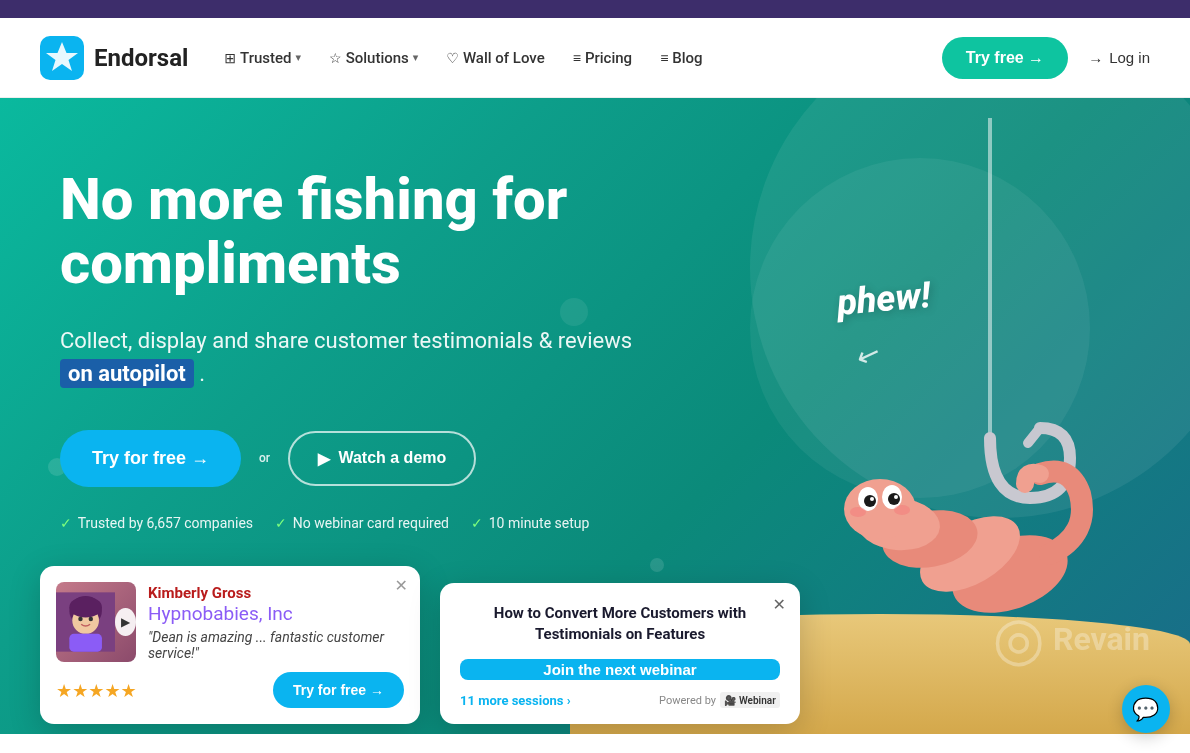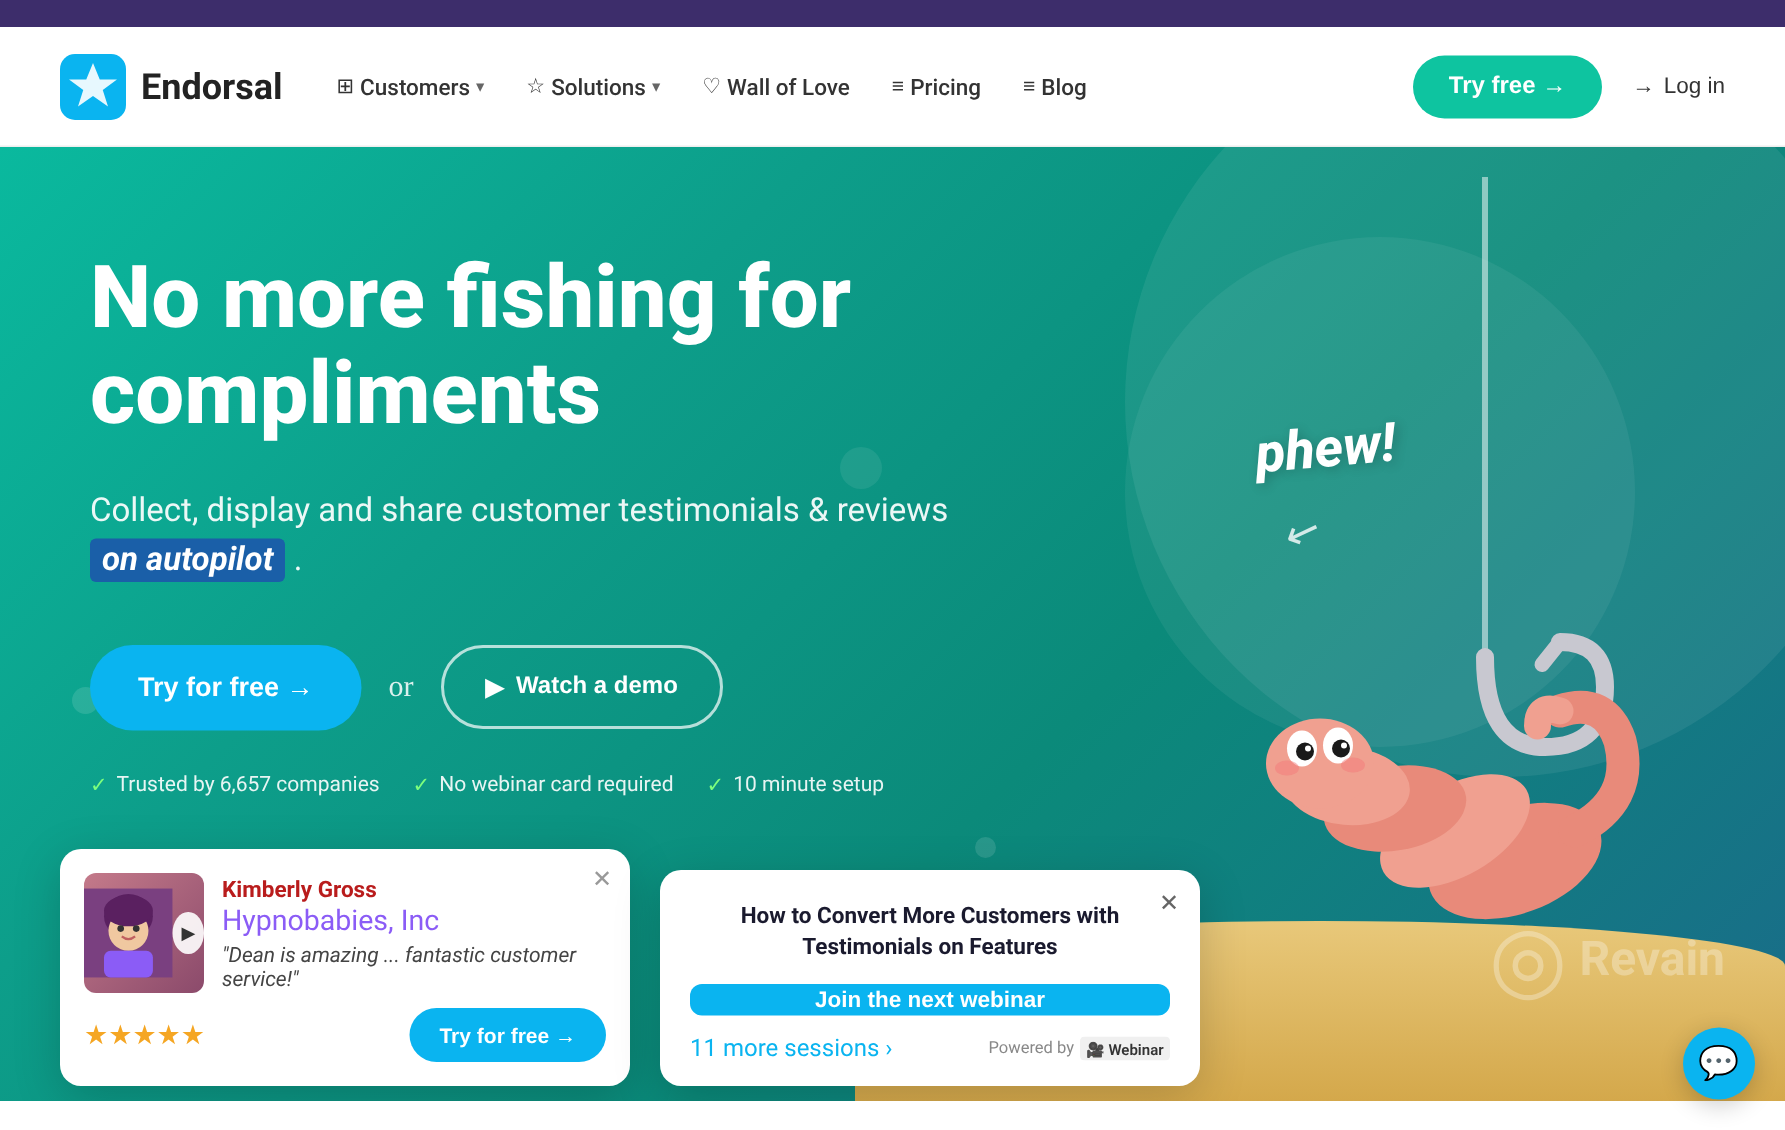--- a/index.html
+++ b/index.html
@@ -126,21 +126,20 @@
       font-weight: 400;
       line-height: 1.5;
       margin-bottom: 40px;
     }
     .hero-subtitle .highlight {
       background: #1a5fa8;
       color: #fff;
       padding: 2px 8px;
       border-radius: 4px;
       font-weight: 700;
-      font-style: italic;
     }
     .hero-cta-row {
       display: flex;
       align-items: center;
       gap: 18px;
       margin-bottom: 28px;
     }
     .btn-hero-try {
       background: #0ab4f0;
       color: #fff;
@@ -149,23 +148,22 @@
       padding: 18px 32px;
       font-size: 18px;
       font-weight: 700;
       cursor: pointer;
       display: flex;
       align-items: center;
       gap: 8px;
     }
     .or-text {
       color: rgba(255,255,255,0.85);
-      font-size: 20px;
+      font-size: 12px;
       font-weight: 500;
-      font-family: Liberation Serif, serif;
     }
     .btn-watch-demo {
       background: transparent;
       color: #fff;
       border: 2px solid rgba(255,255,255,0.7);
       border-radius: 50px;
       padding: 16px 28px;
       font-size: 16px;
       font-weight: 600;
       cursor: pointer;
@@ -415,23 +413,23 @@
       cursor: pointer;
       text-align: center;
       margin-bottom: 12px;
     }
     .webinar-footer {
       display: flex;
       align-items: center;
       justify-content: space-between;
     }
     .webinar-sessions {
-      font-size: 16px;
+      font-size: 13px;
       color: #0ab4f0;
-      font-weight: 400;
+      font-weight: 700;
       text-align: center;
     }
     .powered-by {
       font-size: 11px;
       color: #888;
       display: flex;
       align-items: center;
       gap: 4px;
     }
 
@@ -487,21 +485,21 @@
       <svg class="logo-icon" viewBox="0 0 44 44" fill="none" xmlns="http://www.w3.org/2000/svg">
         <rect width="44" height="44" rx="10" fill="#0ab4f0"></rect>
         <polygon points="22,6 26.5,17 38,17 28.5,24 32,35 22,28 12,35 15.5,24 6,17 17.5,17" fill="#fff" opacity="0.9"></polygon>
       </svg>
       <span class="logo-text">Endorsal</span>
     </a>
     <ul class="nav-links">
       <li>
         <a href="#">
           <span class="nav-icon">⊞</span>
-          <span>Customers</span>
+          <span>Trusted</span>
           <span class="chevron">▾</span>
         </a>
       </li>
       <li>
         <a href="#">
           <span class="nav-icon">☆</span>
           <span>Solutions</span>
           <span class="chevron">▾</span>
         </a>
       </li>

